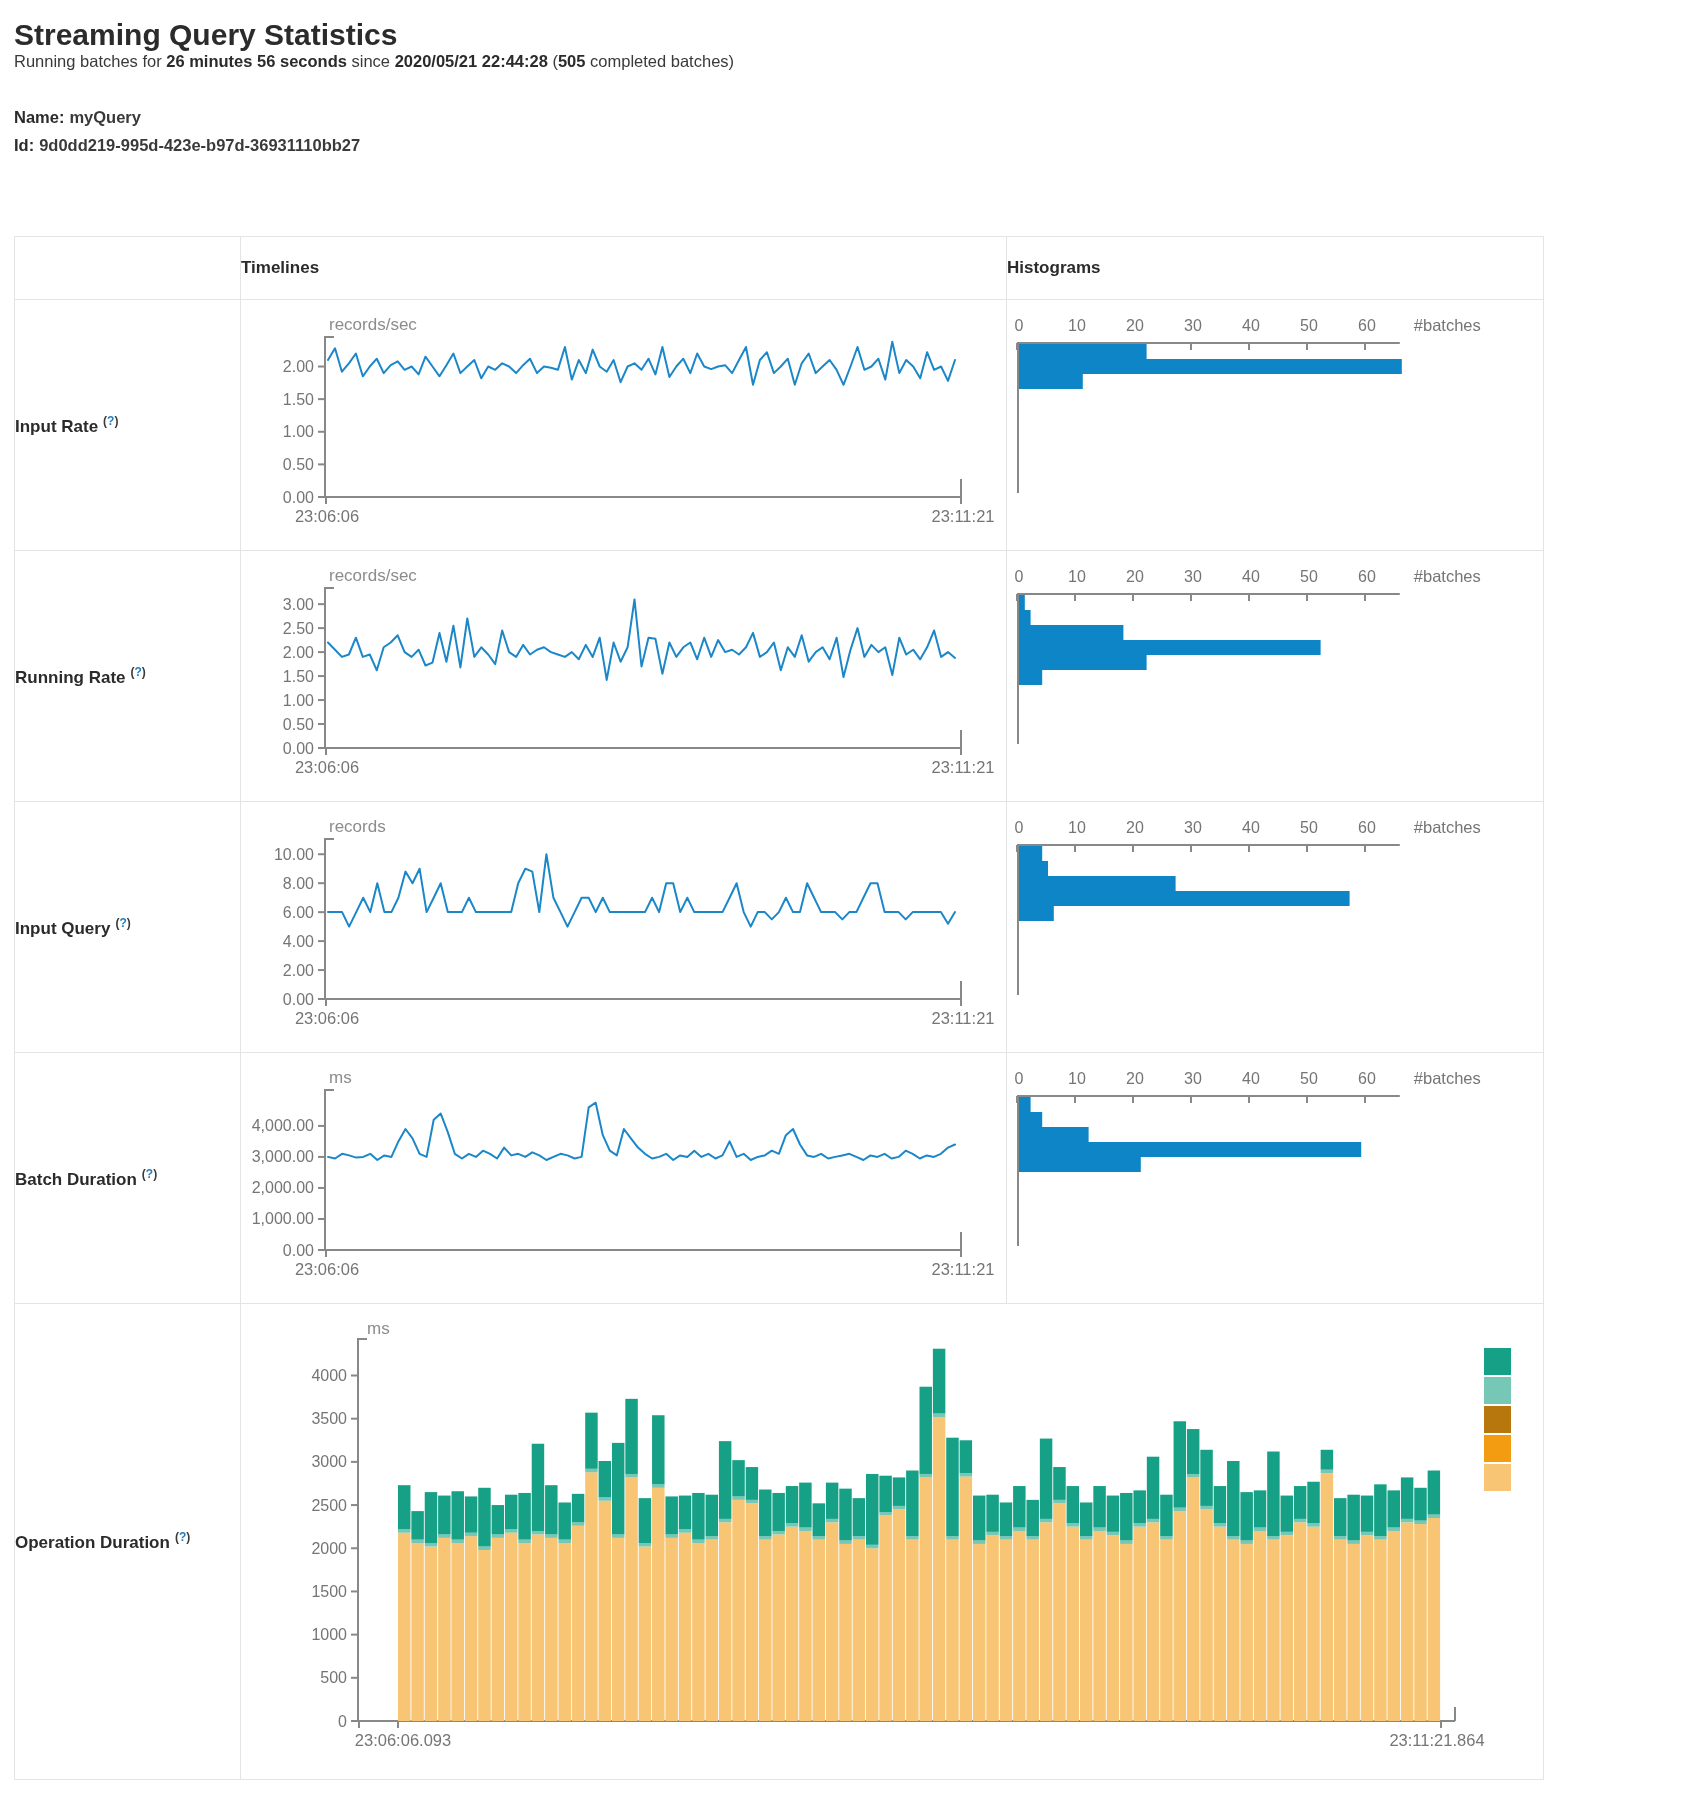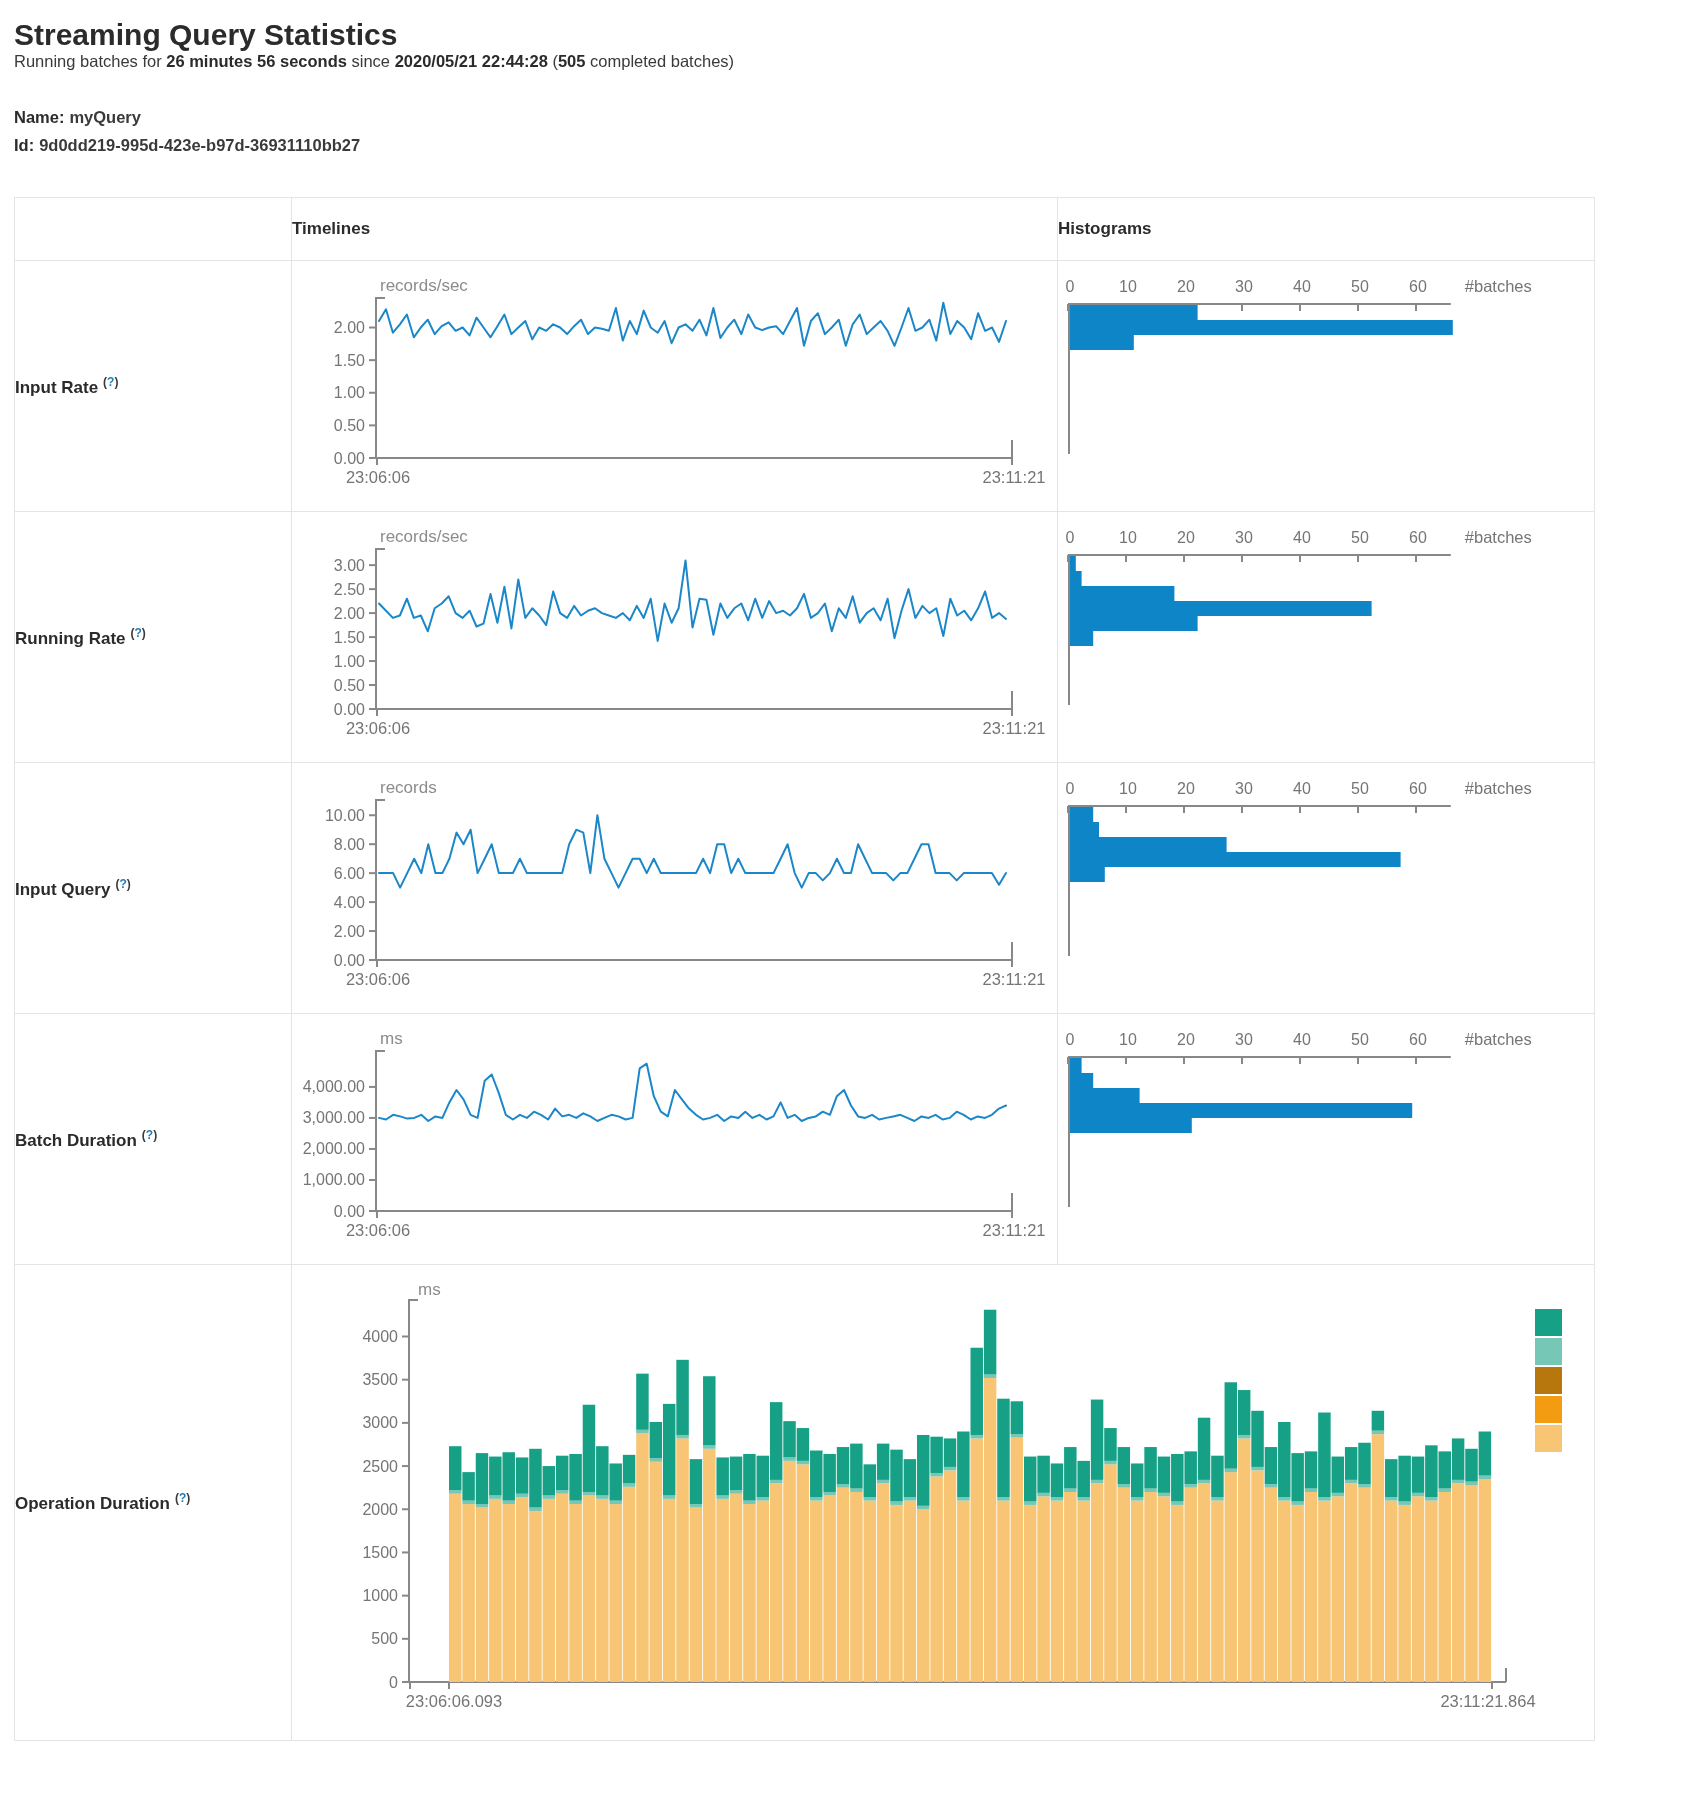--- a/index.html
+++ b/index.html
@@ -1,23 +1,23 @@
 <!DOCTYPE html>
 <html><head>
 <meta charset="utf-8">
 <style>
   html,body{margin:0;padding:0;background:#fff;color:#333;
     font-family:"Liberation Sans","DejaVu Sans",sans-serif;}
-  .page{width:1693px;min-height:1820px;box-sizing:border-box;padding:10px 0 12px 14px;}
+  .page{width:1544px;min-height:1820px;box-sizing:border-box;padding:10px 0 12px 14px;}
   .page-title{font-size:30px;font-weight:bold;color:#2b2b2b;margin:8px 0 0 0;}
   .subtitle{font-size:16.5px;color:#3a3a3a;}
   .subtitle b,.info b{color:#2b2b2b;}
   .info{margin-top:32px;font-size:16.5px;color:#3a3a3a;line-height:28px;font-weight:bold;}
   .info .val{margin-left:5px;}
-  table.stats{border-collapse:collapse;margin-top:38px;table-layout:fixed;}
+  table.stats{border-collapse:collapse;margin-top:77px;table-layout:fixed;}
   table.stats td{border:1px solid #e4e4e4;padding:0;}
   .head-cell{height:62px;vertical-align:middle;font-weight:bold;font-size:17px;color:#2b2b2b;}
   .head-pad{padding-left:16px;}
   .label-cell{width:276px;vertical-align:middle;padding-left:20px;font-weight:bold;
     font-size:17px;color:#2b2b2b;}
   .chart-cell{vertical-align:top;}
   sup.help{font-size:12px;margin-left:5px;color:#3a3a3a;font-weight:bold;}
   sup.help .q{color:#217dbb;}
   svg{display:block;}
   svg text{font-family:"Liberation Sans","DejaVu Sans",sans-serif;}

